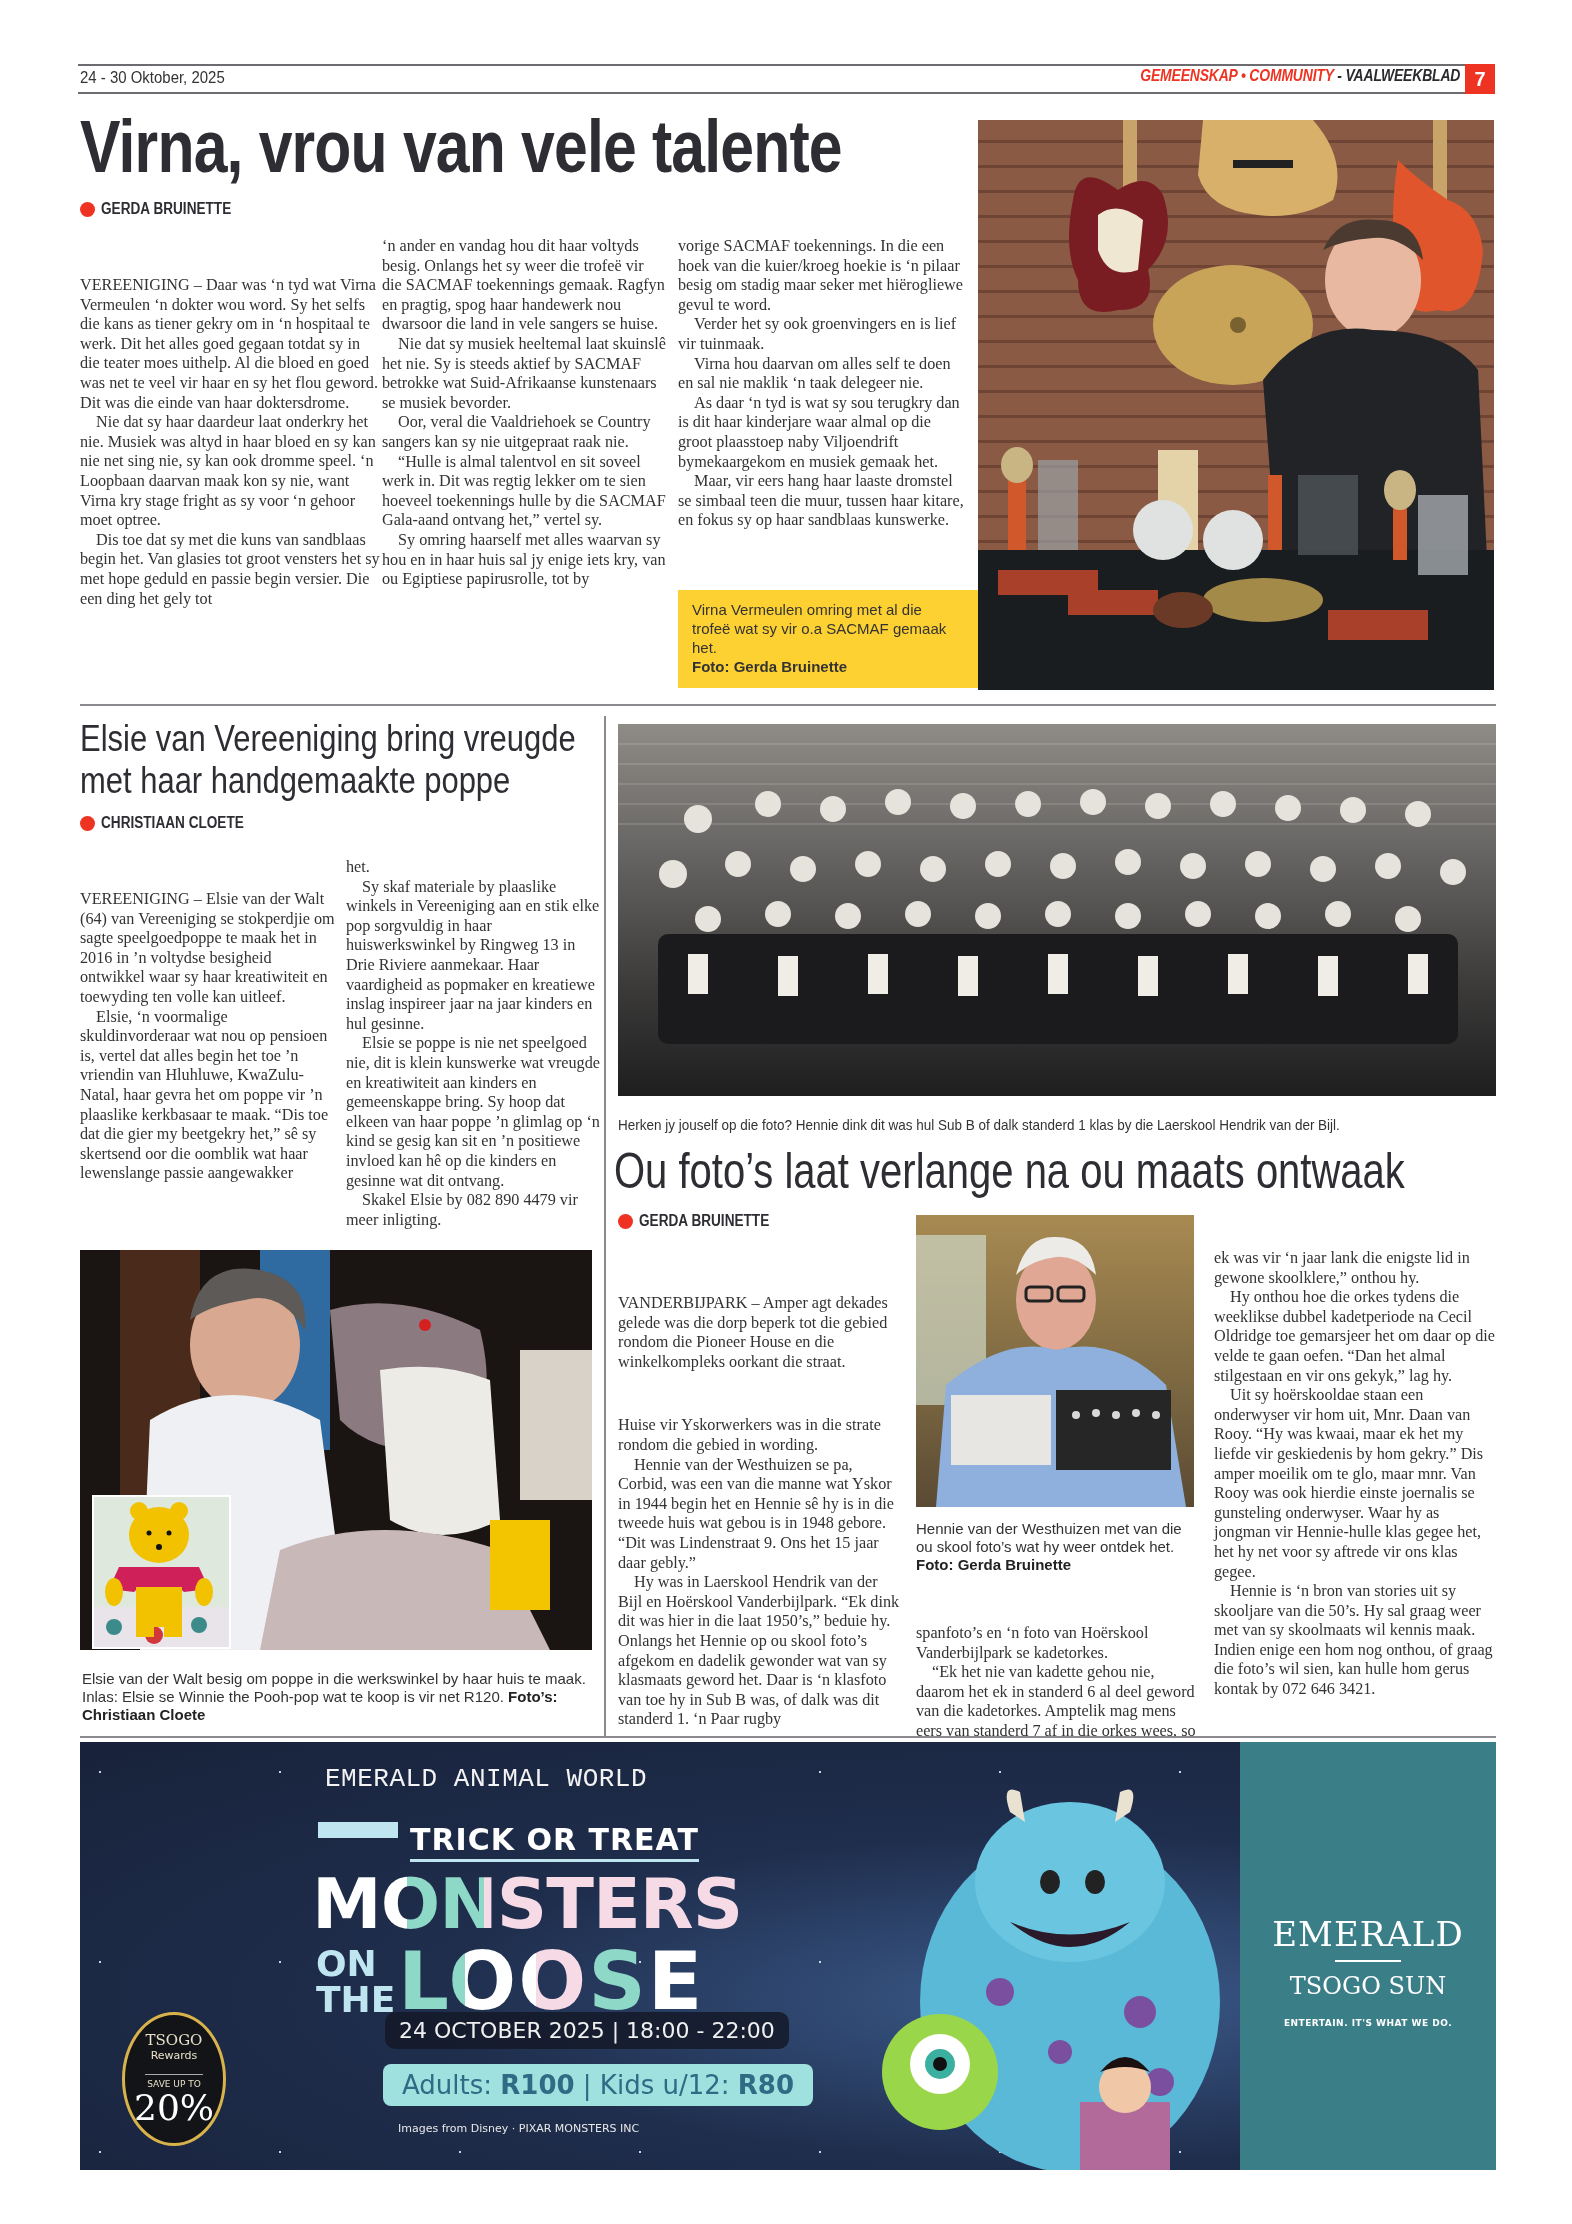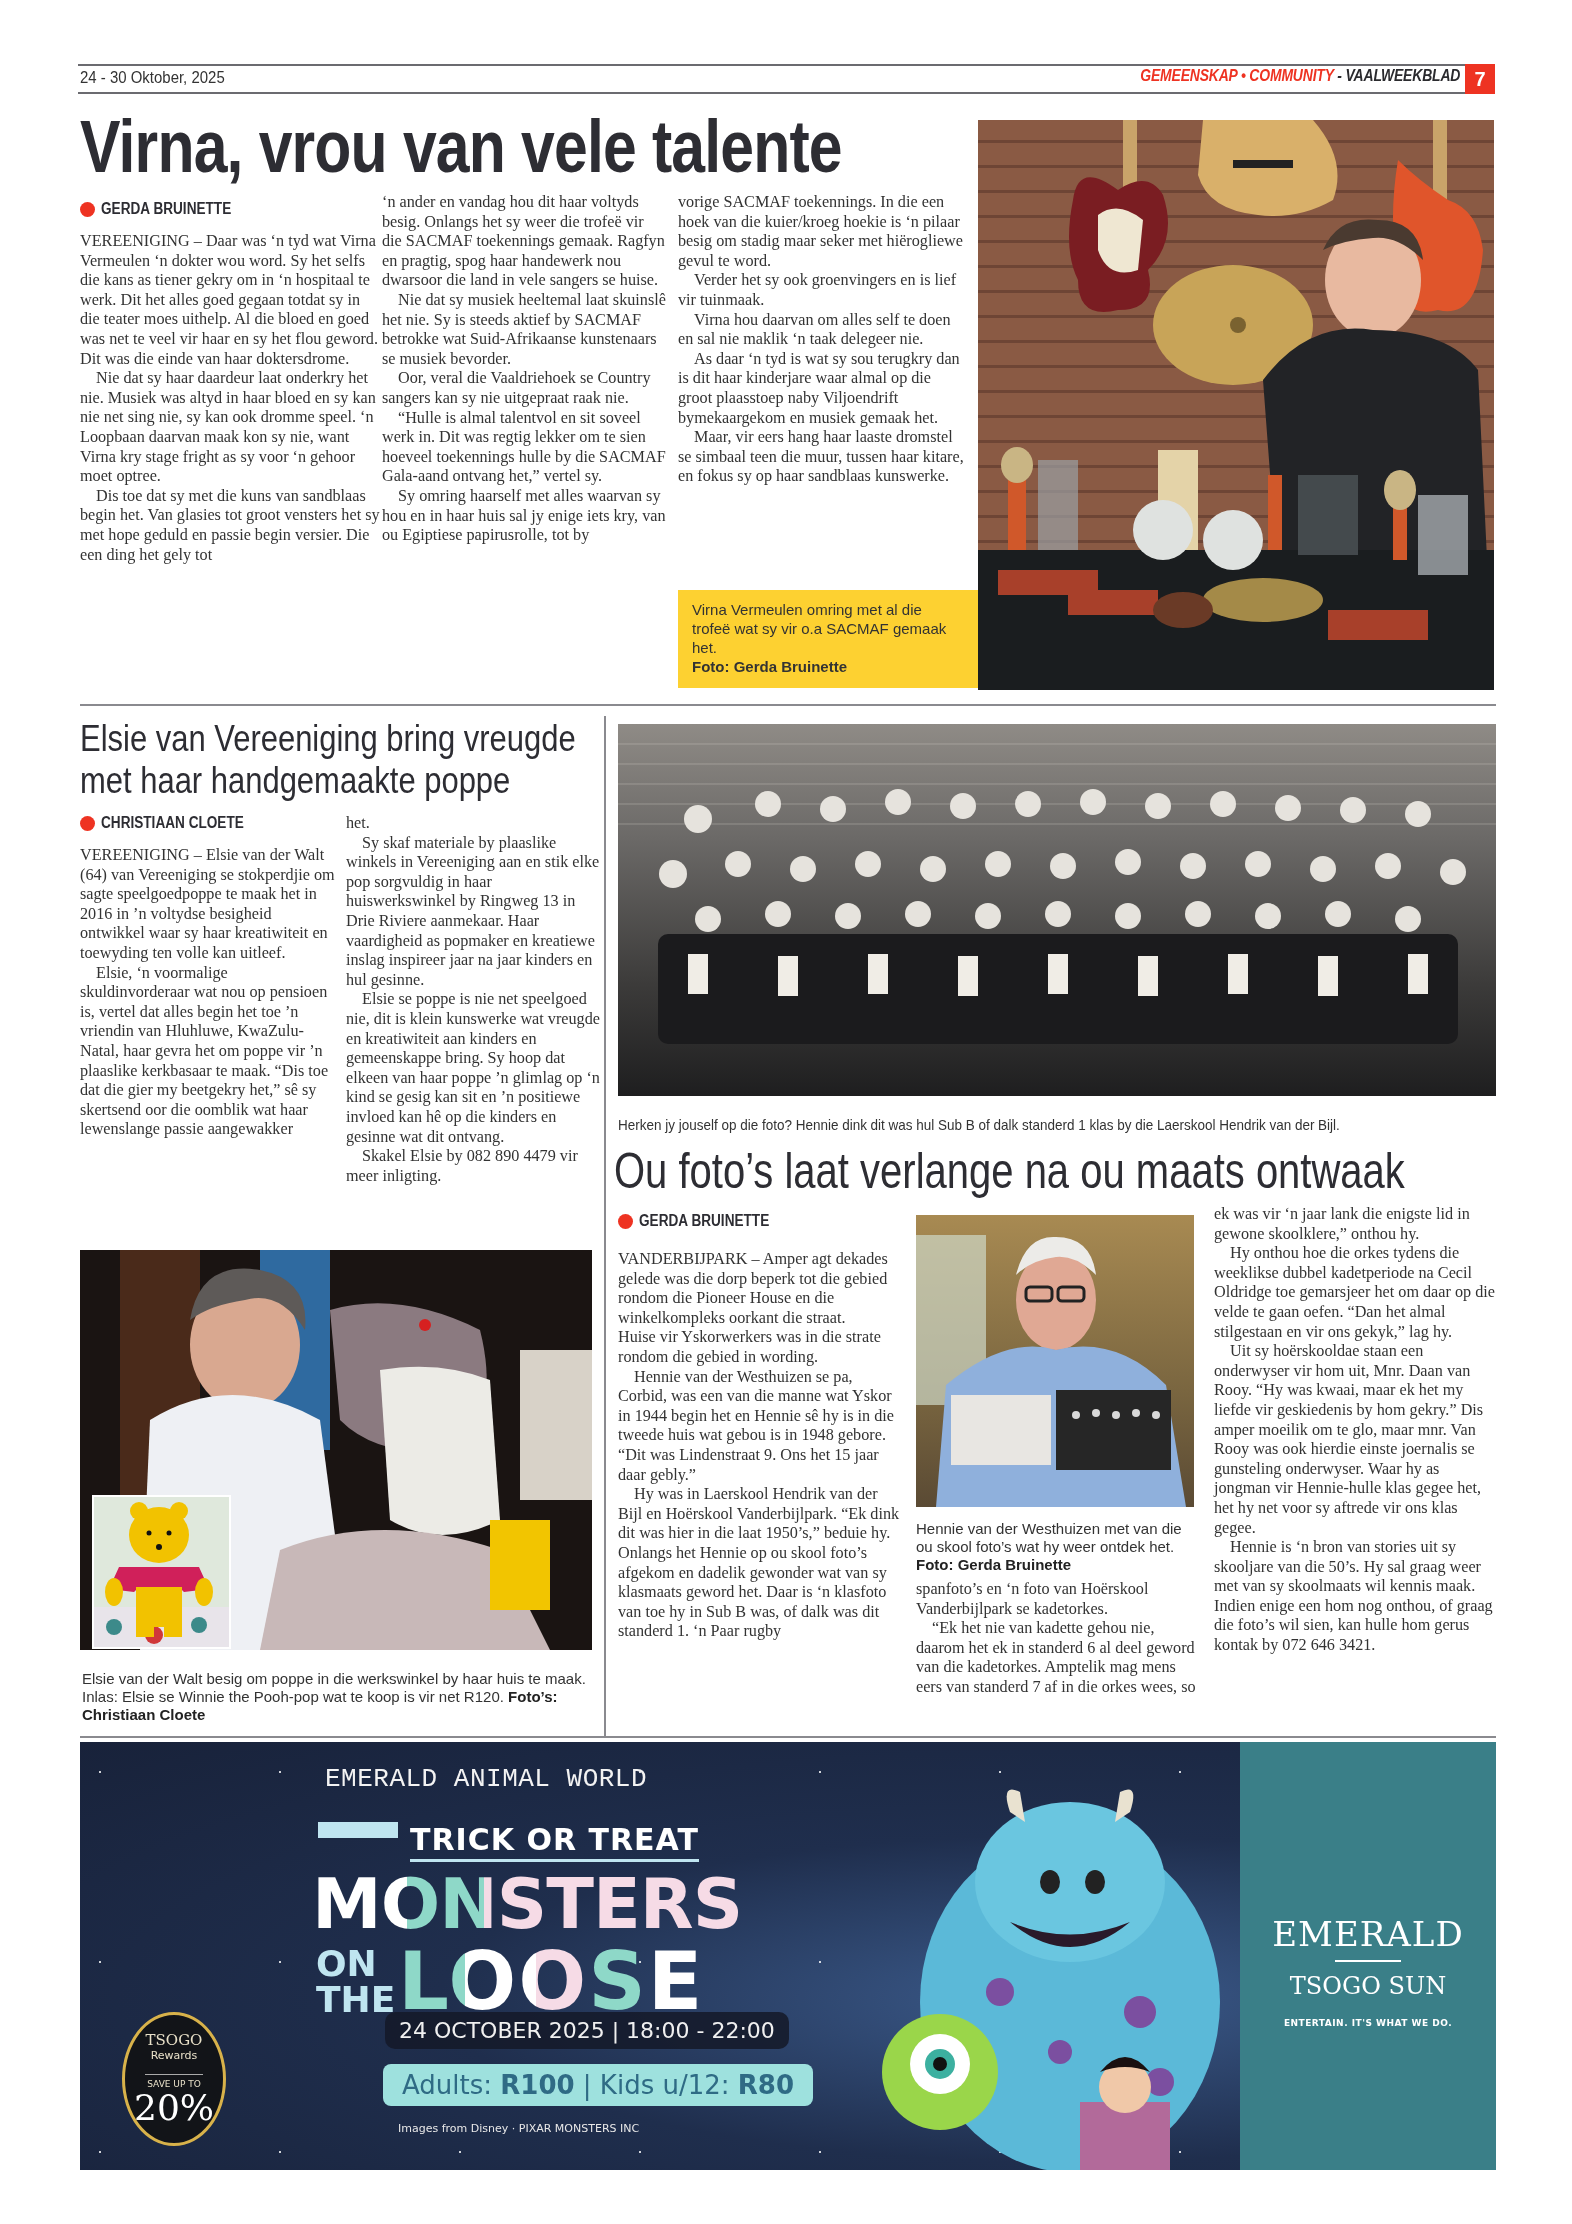--- a/index.html
+++ b/index.html
@@ -19,21 +19,21 @@
   .headline-ou { position: absolute; left: 614px; top: 1142px; font-family: "Liberation Sans", sans-serif; font-size: 50px; color: #2d2d33; transform: scaleX(0.80); transform-origin: left; white-space: nowrap; }
 
   
   .byline { position: absolute; display: flex; align-items: center; gap: 6px; font-family: "Liberation Sans", sans-serif; font-weight: bold; font-size: 16px; color: #2d2d33; }
   .byline .dot { width: 15px; height: 15px; border-radius: 50%; background: #ee3322; display: inline-block; }
   .byline .name { transform: scaleX(0.85); transform-origin: left; display: inline-block; white-space: nowrap; }
 
   
   .col { position: absolute; font-family: "Liberation Serif", serif; font-size: 16.2px; line-height: 19.6px; color: #333; }
   .col p { margin: 0; text-indent: 16px; }
-  .col p.first { text-indent: 0; }
+  .col p.first { text-indent: 0; margin-top: 44px; }
 
   
   .caption { position: absolute; font-family: "Liberation Sans", sans-serif; font-size: 15px; line-height: 18px; color: #333; }
   .caption b { color: #222; }
   .caption-yellow { position: absolute; left: 678px; top: 590px; width: 300px; height: 98px; background: #fdd131; padding: 10px 14px; box-sizing: border-box; font-family: "Liberation Sans", sans-serif; font-size: 15px; line-height: 19px; color: #333; }
 
   
   .photo { position: absolute; overflow: hidden; }
   .rule-h { position: absolute; height: 2px; background: #8a8a8f; }
   .rule-v { position: absolute; width: 2px; background: #8a8a8f; }

